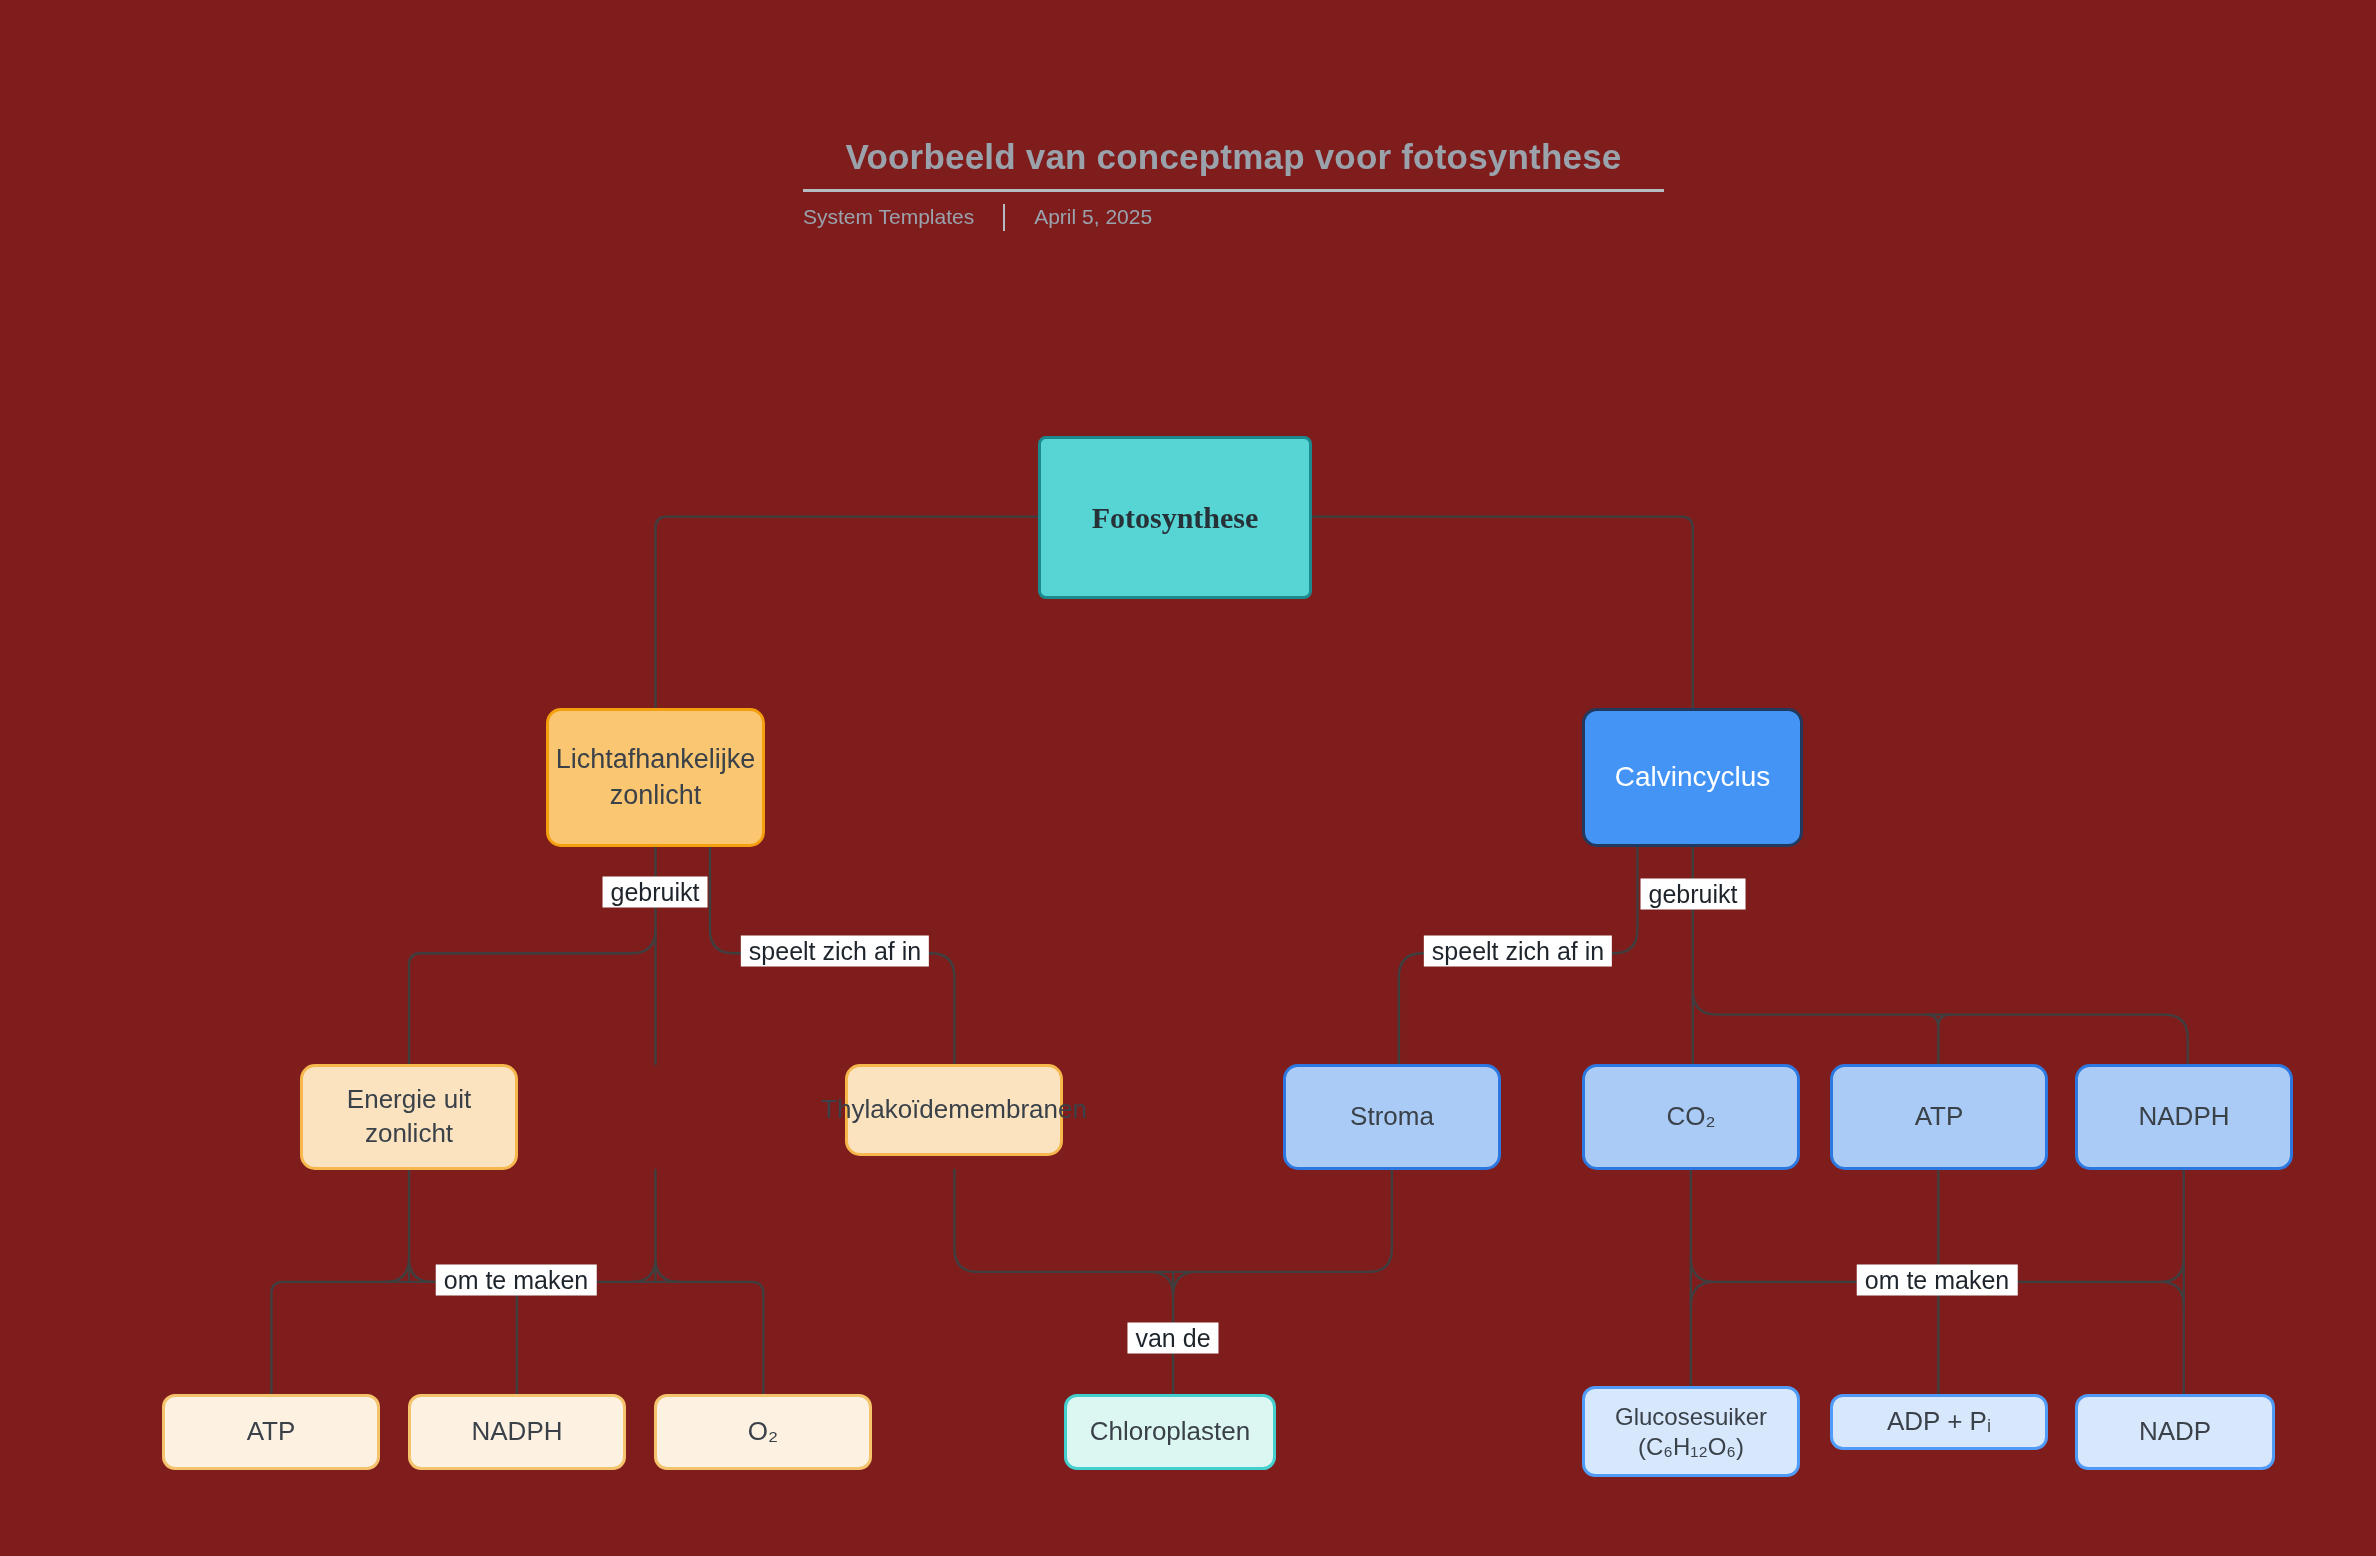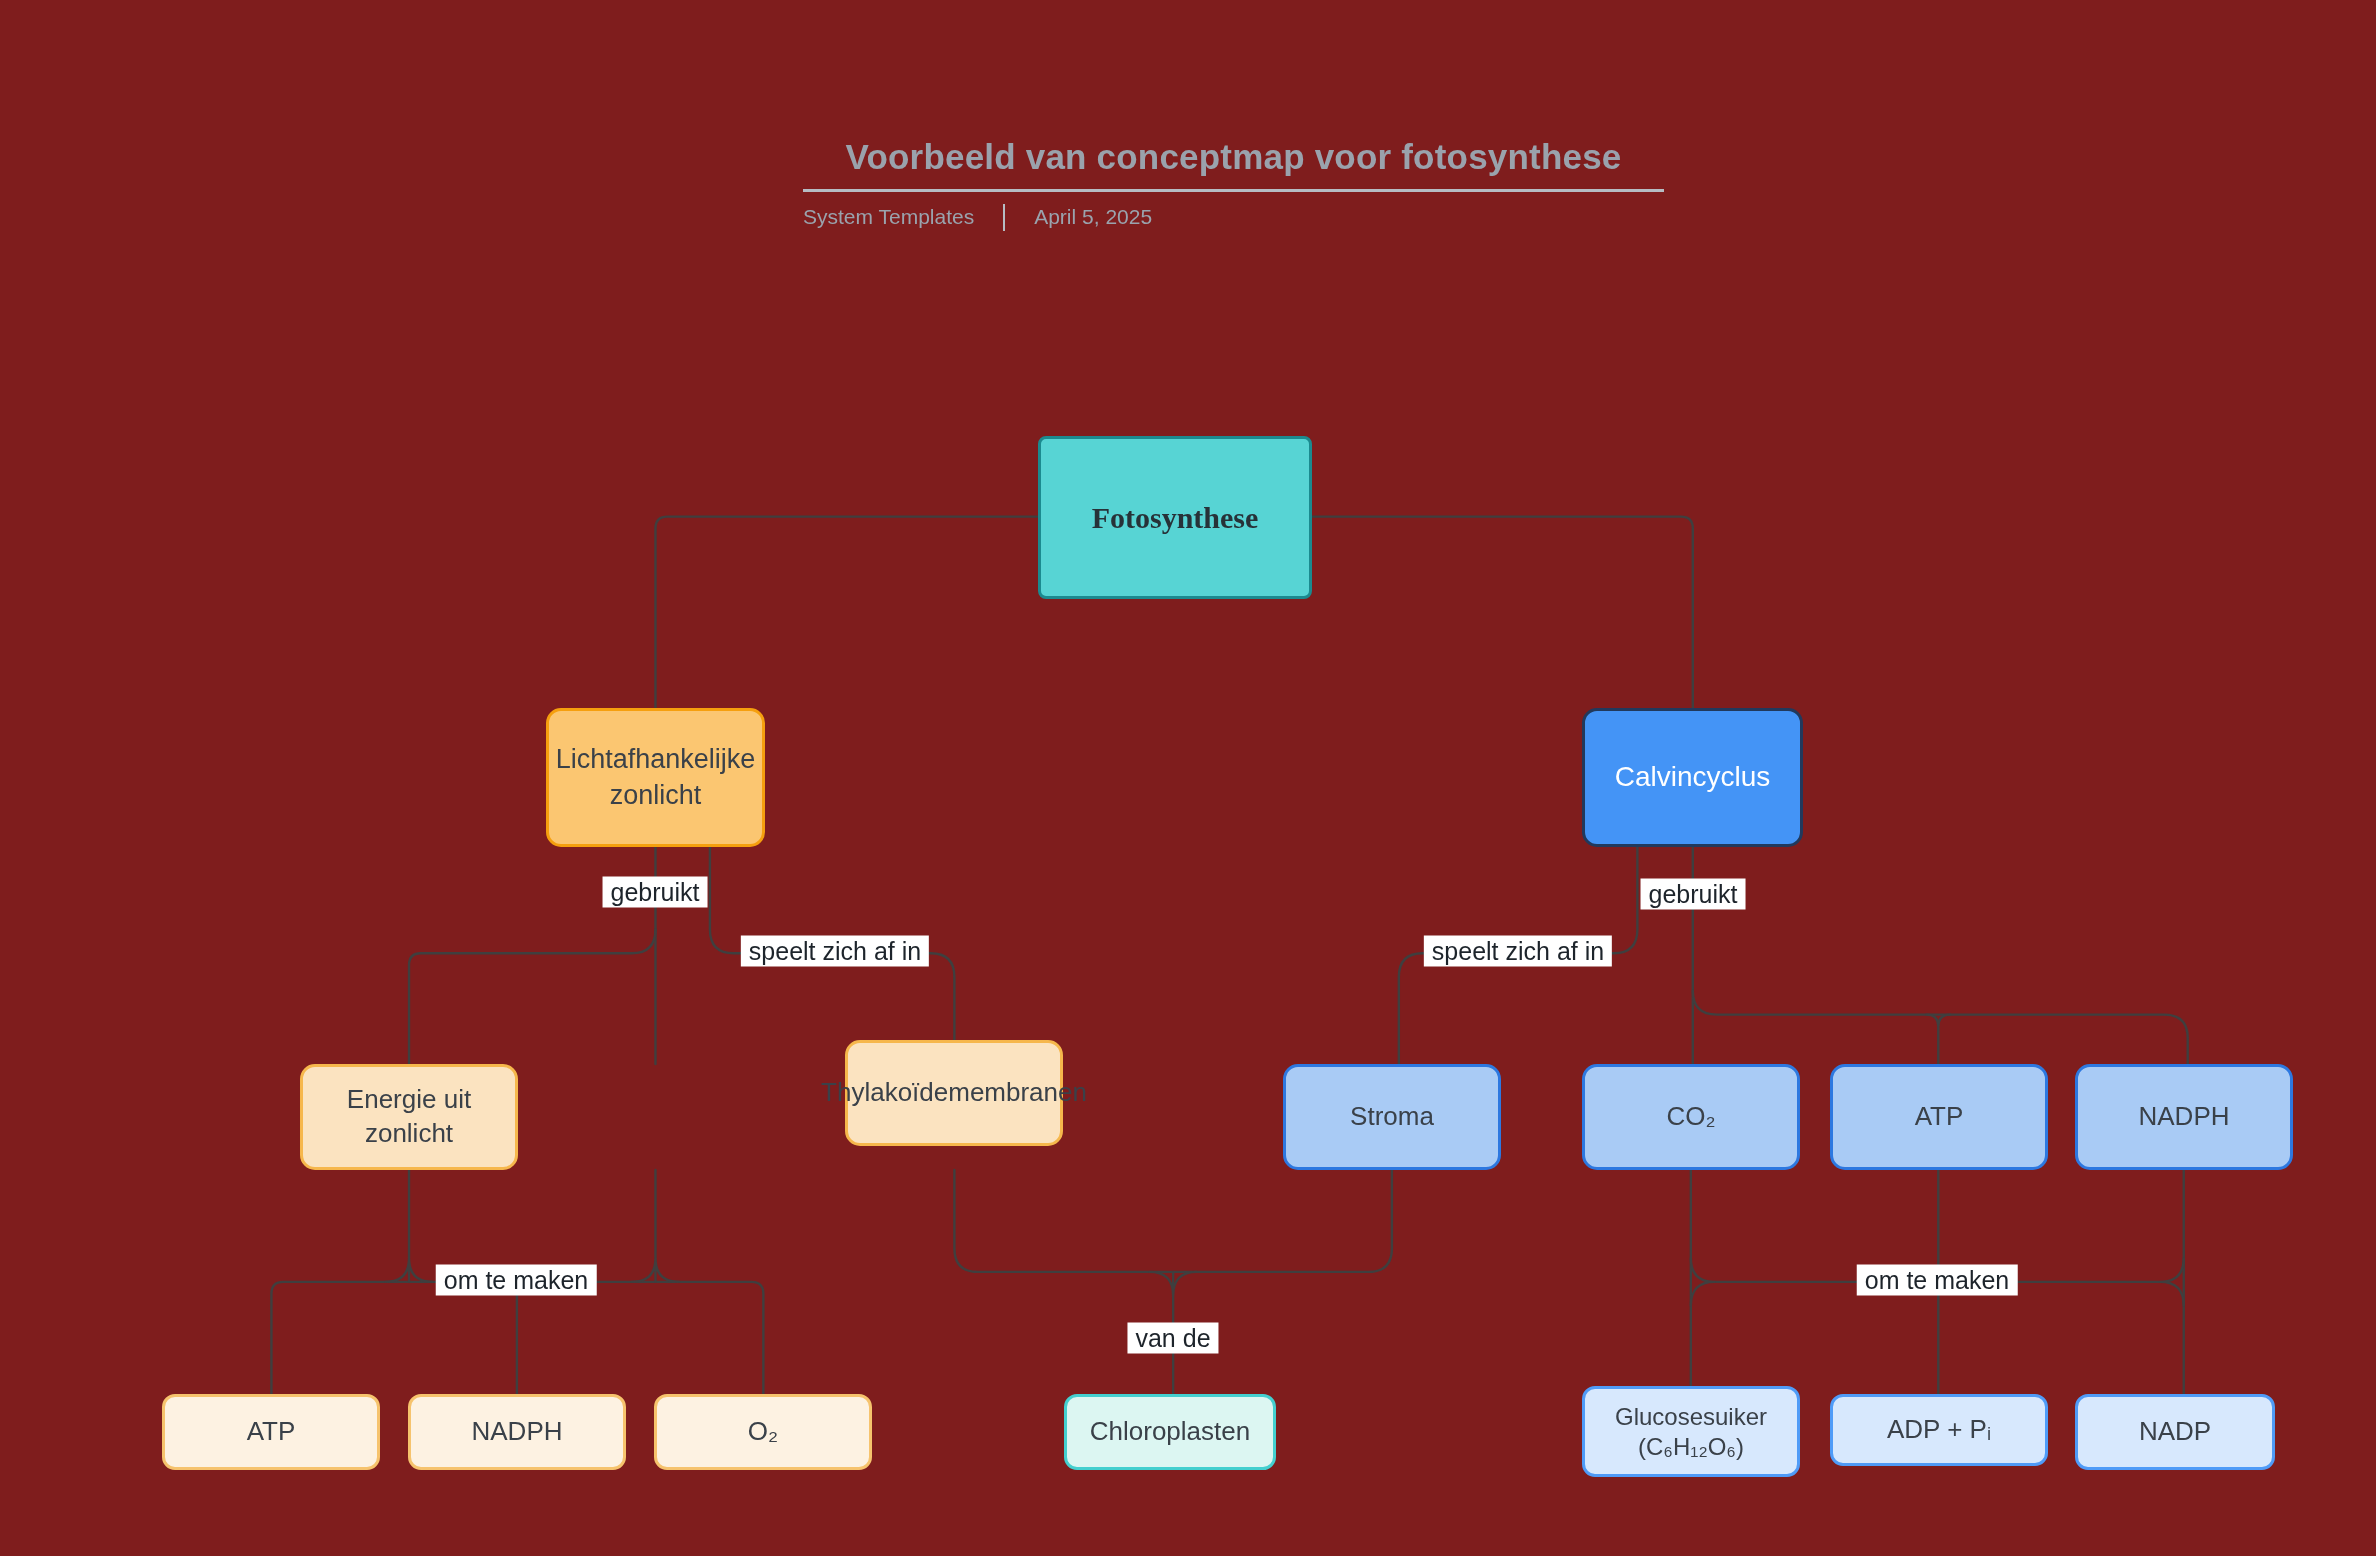--- a/index.html
+++ b/index.html
@@ -116,21 +116,21 @@
   </div>
 
   <div class="node blue" style="left:1582px;top:708px;width:221px;height:139px">
     <span class="node-label">Calvincyclus</span>
   </div>
 
   <div class="node lorange" style="left:300px;top:1064px;width:218px;height:106px">
     <span class="node-label">Energie uit
 zonlicht</span>
   </div>
-  <div class="node lorange" style="left:845px;top:1040px;width:218px;height:106px">
+  <div class="node lorange" style="left:845px;top:1064px;width:218px;height:92px">
     <span class="node-label nowrap">Thylakoïdemembranen</span>
   </div>
 
   <div class="node lblue" style="left:1283px;top:1064px;width:218px;height:106px">
     <span class="node-label">Stroma</span>
   </div>
   <div class="node lblue" style="left:1582px;top:1064px;width:218px;height:106px">
     <span class="node-label">CO₂</span>
   </div>
   <div class="node lblue" style="left:1830px;top:1064px;width:218px;height:106px">
@@ -151,21 +151,21 @@
   </div>
 
   <div class="node lteal" style="left:1064px;top:1394px;width:212px;height:76px">
     <span class="node-label">Chloroplasten</span>
   </div>
 
   <div class="node pblue" style="left:1582px;top:1386px;width:218px;height:91px">
     <span class="node-label small">Glucosesuiker
 (C₆H₁₂O₆)</span>
   </div>
-  <div class="node pblue" style="left:1830px;top:1394px;width:218px;height:72px">
+  <div class="node pblue" style="left:1830px;top:1394px;width:218px;height:56px">
     <span class="node-label">ADP + Pᵢ</span>
   </div>
   <div class="node pblue" style="left:2075px;top:1394px;width:200px;height:76px">
     <span class="node-label">NADP</span>
   </div>
 
 </div>
 
 
 </body></html>

